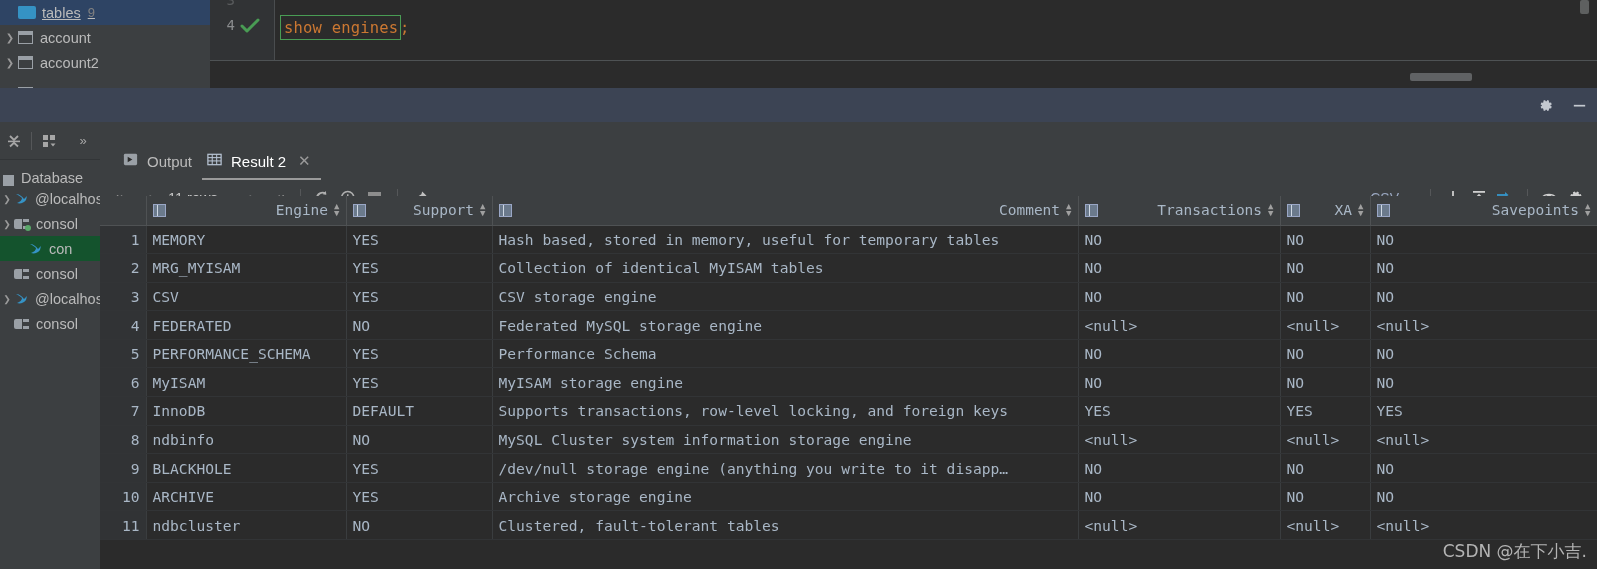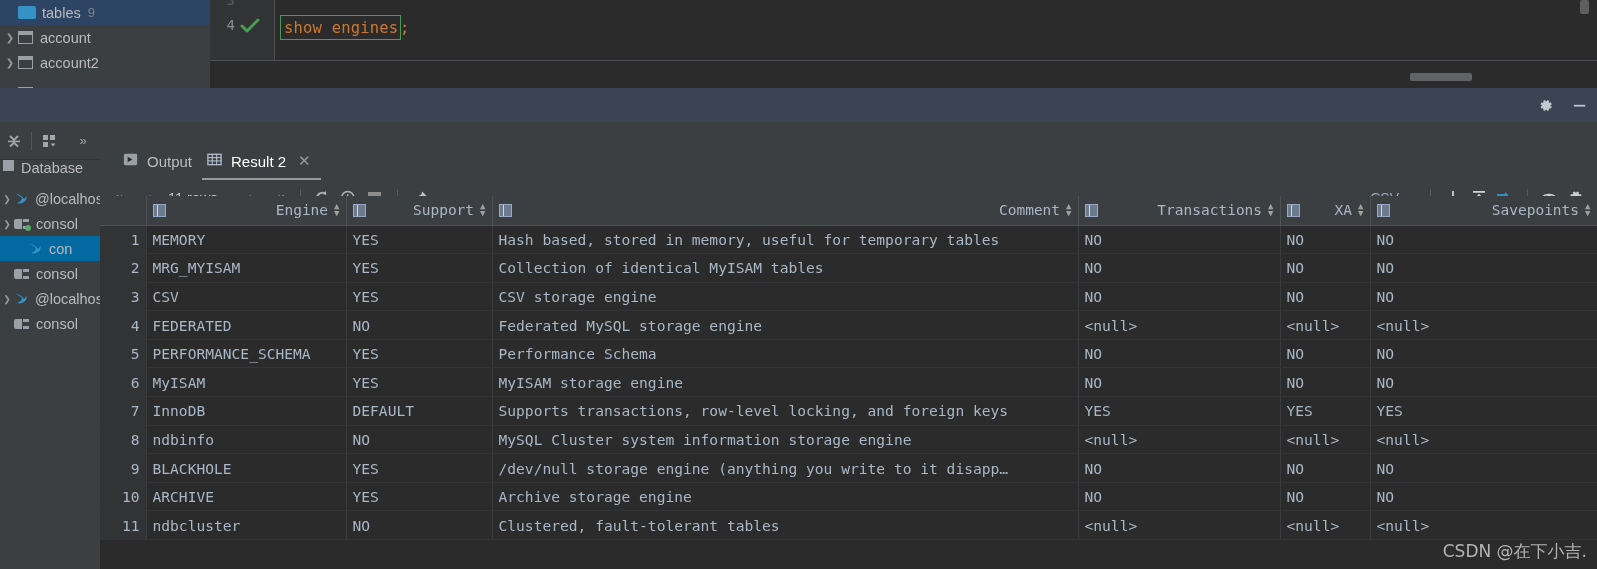--- a/index.html
+++ b/index.html
@@ -10,21 +10,21 @@
     overflow: hidden;
   }
   .app { position: relative; width: 1597px; height: 569px; }
 
   
   .top-section { position: absolute; left: 0; top: 0; width: 1597px; height: 88px; }
 
   
   .tree-top { position: absolute; left: 0; top: 0; width: 210px; height: 88px; background: #3c3f41; }
   .tree-row { height: 25px; display: flex; align-items: center; color: #bbbbbb; font-size: 14.5px; padding-left: 2px; }
-  .tree-row.selected { background: #2e4464; }
+  .tree-row.selected { background: #2e4464; text-decoration: underline; }
   .tree-arrow { width: 16px; text-align: center; color: #9a9a9a; font-size: 10px; flex: 0 0 16px; }
   .folder-ico { width: 18px; height: 13px; background: #3592c4; border-radius: 1px 2px 2px 2px; margin-right: 6px; flex: 0 0 18px; }
   .tbl-ico { width: 15px; height: 13px; border: 1px solid #9aa0a6; margin-right: 7px; flex: 0 0 15px;
              background: linear-gradient(to bottom,#9aa0a6 0,#9aa0a6 3px,transparent 3px,transparent 100%); }
   .tree-count { color: #808080; margin-left: 7px; font-size: 13px; }
   .tree-clip { position: absolute; left: 0; top: 81px; width: 210px; height: 7px; overflow: hidden; }
 
   
   .editor { position: absolute; left: 210px; top: 0; width: 1387px; height: 88px; background: #2b2b2b; }
   .gutter { position: absolute; left: 0; top: 0; width: 65px; height: 60px; background: #313335; }
@@ -47,24 +47,24 @@
   .midbar-icons { position: absolute; right: 8px; top: 0; height: 34px; display: flex; align-items: center; gap: 14px; }
   .icon-btn { width: 20px; height: 20px; display: flex; align-items: center; justify-content: center; cursor: default; }
 
   
   .lower { position: absolute; left: 0; top: 122px; width: 1597px; height: 447px; background: #3c3f41; }
 
   
   .left-panel { position: absolute; left: 0; top: 0; width: 100px; height: 447px; background: #3c3f41; }
   .lp-tools { height: 38px; display: flex; align-items: center; border-bottom: 1px solid #323537; }
   .lp-sep { width: 1px; height: 18px; background: #555759; margin: 0 7px; }
-  .db-hdr { display: flex; align-items: flex-start; height: 26px; padding-left: 3px; color: #bbbbbb; font-size: 14.5px; }
+  .db-hdr { display: flex; align-items: flex-end; height: 26px; padding-left: 3px; color: #bbbbbb; font-size: 14.5px; }
   .db-sq { width: 11px; height: 11px; background: #9aa0a6; margin-right: 7px; flex: 0 0 11px; }
   .db-row { height: 25px; display: flex; align-items: center; color: #bbbbbb; font-size: 14.5px; white-space: nowrap; overflow: hidden; }
-  .db-row.sel { background: #0369a1; }
+  .db-row.sel { background: #14532d; }
   .dolphin { width: 16px; height: 15px; flex: 0 0 16px; margin-right: 5px; }
   .plug { width: 16px; height: 12px; flex: 0 0 16px; margin-right: 6px; position: relative; }
   .plug-b { position: absolute; left: 0; top: 1px; width: 8px; height: 10px; background: #9aa0a6; border-radius: 2px 0 0 2px; }
   .plug-p1 { position: absolute; left: 9px; top: 1px; width: 6px; height: 3px; background: #9aa0a6; }
   .plug-p2 { position: absolute; left: 9px; top: 8px; width: 6px; height: 3px; background: #9aa0a6; }
   .greendot { position: absolute; left: 11px; top: 7px; width: 6px; height: 6px; border-radius: 50%; background: #59a869; }
   .chev { width: 14px; flex: 0 0 14px; text-align: center; color: #9a9a9a; font-size: 9px; }
 
   
   .result { position: absolute; left: 100px; top: 0; width: 1497px; height: 447px; background: #3c3f41; }

